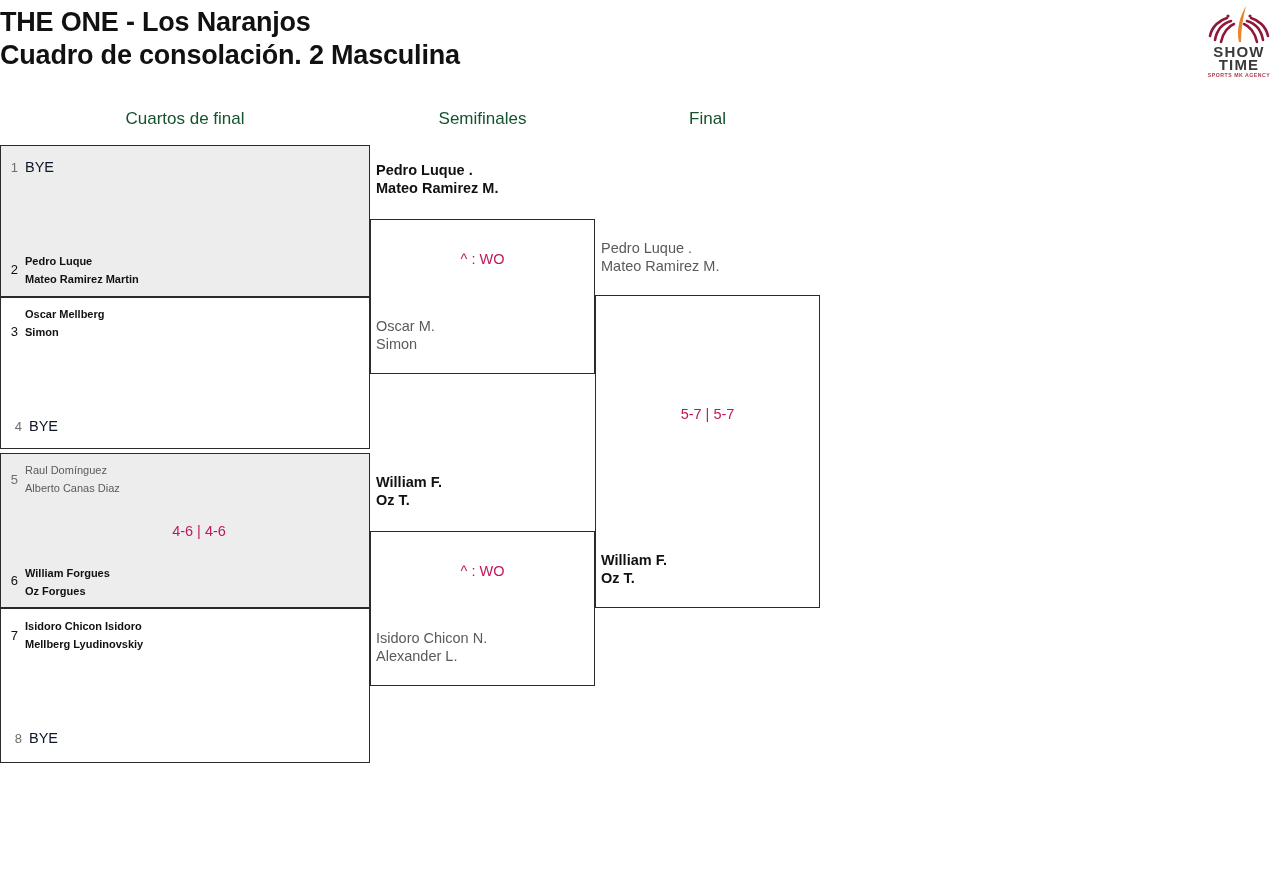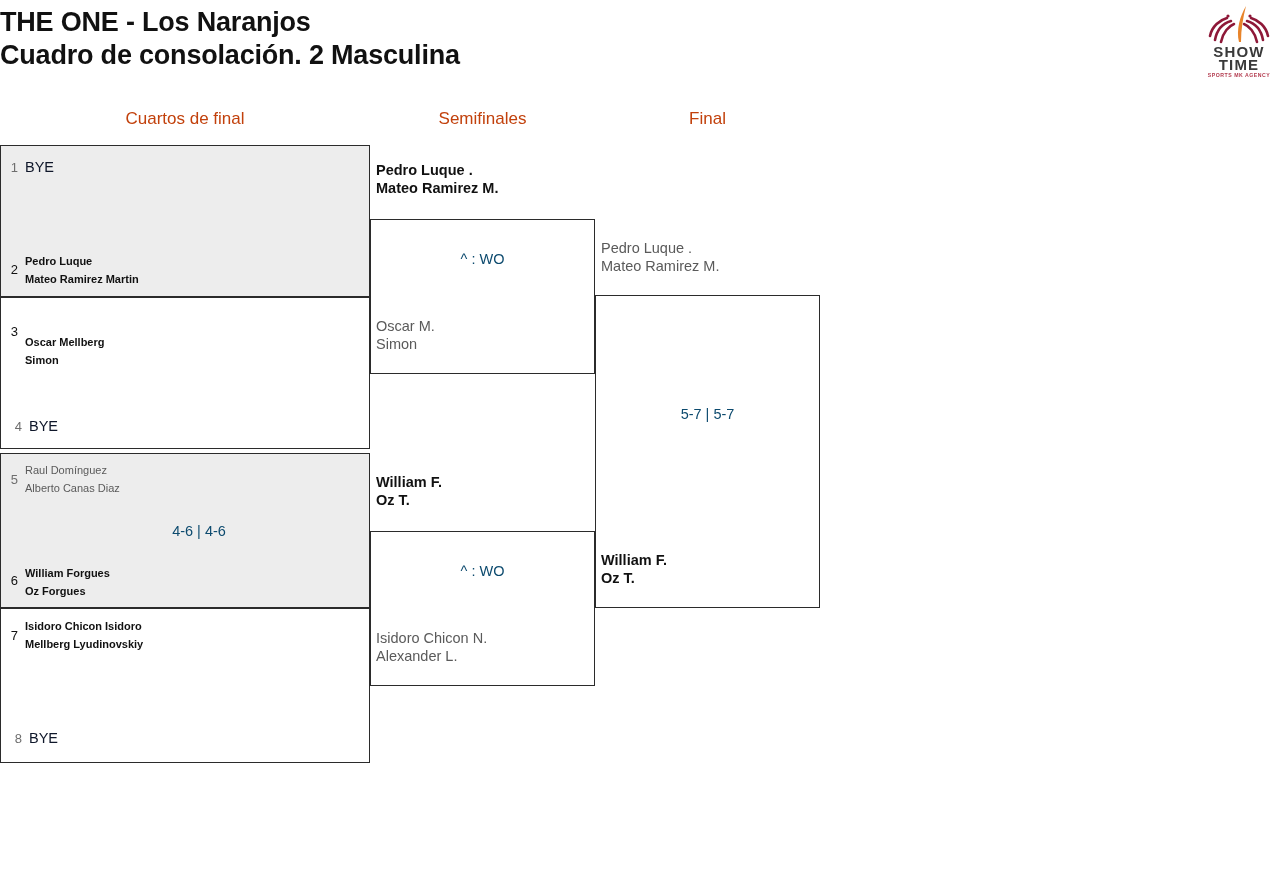--- a/index.html
+++ b/index.html
@@ -25,21 +25,21 @@
   #title-line1 { display: block; }
   #title-line2 { display: block; }
 
   
   #logo { position: absolute; left: 1200px; top: 2px; width: 78px; height: 76px; }
   #logo svg { display: block; }
 
   
   .round-head {
     position: absolute; top: 109px;
-    font-size: 17px; font-weight: 400; color: #c2410c;
+    font-size: 17px; font-weight: 400; color: #14532d;
     text-align: center; white-space: nowrap;
   }
   #head-qf { left: 0px;   width: 370px; }
   #head-sf { left: 370px; width: 225px; }
   #head-f  { left: 595px; width: 225px; }
 
   
   #bracket { position: absolute; left: 0; top: 0; width: 1280px; height: 883px; }
 
   .box {
@@ -69,21 +69,21 @@
   
   .win .nm, .win.pair { color: #111111; font-weight: 700; }
   .lose .nm, .lose.pair { color: #5a5a5a; font-weight: 400; }
 
   .f14 { font-size: 14.5px; }
   .f15 { font-size: 11px; }
 
   .score {
     position: absolute;
     font-size: 14.5px;
-    color: #0c4a6e;
+    color: #be185d;
     text-align: center;
     white-space: nowrap;
   }
 
   .bye {
     position: absolute;
     font-size: 14.5px;
     color: #0f172a;
     font-weight: 400;
     white-space: nowrap;
@@ -136,21 +136,21 @@
   <div class="bye" style="left:25px; top:159px;">BYE</div>
 
   <div class="seed win" style="left:0px; top:262px; width:18px;">2</div>
   <div class="pair win f15" style="left:25px; top:252px;">
     <span class="nm">Pedro Luque</span>
     <span class="nm">Mateo Ramirez Martin</span>
   </div>
 
   <div class="box" style="left:0px; top:297px; width:370px; height:152px;"></div>
   <div class="seed win" style="left:0px; top:324px; width:18px;">3</div>
-  <div class="pair win f15" style="left:25px; top:305px;margin-top:28px;">
+  <div class="pair win f15" style="left:25px; top:305px;">
     <span class="nm">Oscar Mellberg</span>
     <span class="nm">Simon</span>
   </div>
   <div class="seed" style="left:0px; top:419px; width:22px;">4</div>
   <div class="bye" style="left:29px; top:418px;">BYE</div>
 
   <div class="box shaded" style="left:0px; top:453px; width:370px; height:155px;"></div>
   <div class="seed" style="left:0px; top:472px; width:18px;">5</div>
   <div class="pair lose f15" style="left:25px; top:461px;">
     <span class="nm">Raul Domínguez</span>

